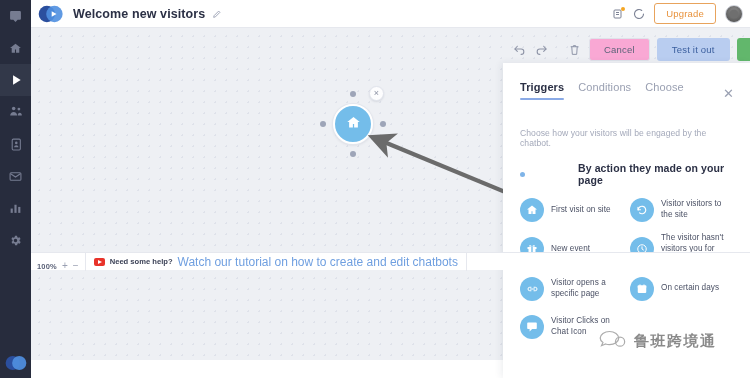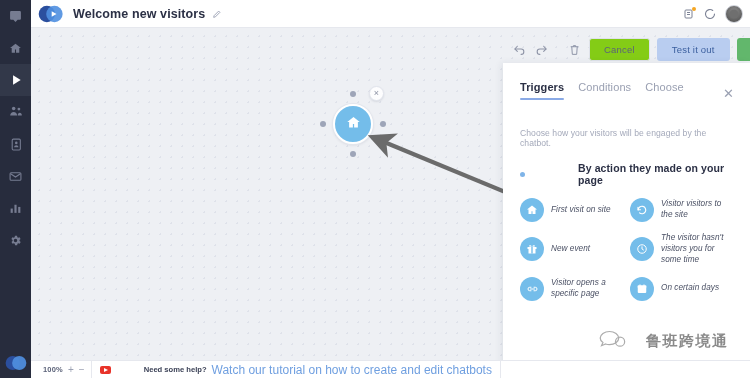--- a/index.html
+++ b/index.html
@@ -1,21 +1,21 @@
 <!DOCTYPE html>
 <html><head>
 <meta charset="utf-8">
 <style>
   * { box-sizing: border-box; margin: 0; padding: 0; }
   html, body {
     width: 750px; height: 378px;
     font-family: "Liberation Sans", sans-serif;
     overflow: hidden; background: #ffffff;
   }
-  #app { position: relative; width: 750px; height: 378px; }
+  #app { position: relative; width: 750px; height: 270px; }
 
   
   .rail {
     position: absolute; left: 0; top: 0; width: 31px; height: 378px;
     background: #272c3d; display: flex; flex-direction: column; align-items: center;
   }
   .rail-item {
     width: 31px; height: 32px; display: flex; align-items: center; justify-content: center;
     color: #767c91; cursor: pointer;
   }
@@ -102,21 +102,21 @@
   }
   .tb-icon {
     color: #8d93a6; display: flex; align-items: center; justify-content: center;
     width: 15px; height: 15px; cursor: pointer;
   }
   .tb-sep { width: 4px; }
   .btn {
     font-size: 9.5px; border-radius: 3px; padding: 5px 14px; cursor: pointer;
     white-space: nowrap; letter-spacing: .2px; border: 1px solid transparent;
   }
-  .btn-cancel { background: #84cc16; border-color: #dfe2ea; color: #5c6379; }
+  .btn-cancel { background: #f9a8d4; border-color: #dfe2ea; color: #5c6379; }
   .btn-test { background: #b9cdf0; color: #3b5f9e; }
   .btn-save { background: #62b76c; color: #ffffff; padding-left: 24px; padding-right: 24px; }
 
   
   .panel {
     position: absolute; left: 503px; top: 63px; width: 247px; height: 315px;
     background: #ffffff; box-shadow: -2px 0 7px rgba(40,50,80,.08);
     padding: 18px 16px 0 17px;
   }
   .tabs { display: flex; align-items: flex-end; gap: 14px; position: relative; }
@@ -137,70 +137,70 @@
     font-size: 8.6px; color: #a4a9ba; margin-top: 28px; letter-spacing: .05px;
   }
   .group-head {
     display: flex; align-items: center; gap: 7px; margin-top: 14px;
   }
   .group-bullet { width: 5px; height: 5px; border-radius: 50%; background: #7fb4e8; flex:0 0 auto; }
   .group-title { font-size: 10.5px; color: #2b3045; font-weight: 600; letter-spacing: .1px; padding-left: 46px; }
 
   .trigger-grid {
     margin-top: 9px; display: grid; grid-template-columns: 1fr 1fr;
-    column-gap: 6px; row-gap: 8px; font-style: italic;
+    column-gap: 6px; row-gap: 8px;
   }
   .trigger {
     display: flex; align-items: center; gap: 7px; cursor: pointer; min-height: 30px;
   }
   .trigger-ic {
     width: 24px; height: 24px; border-radius: 50%; background: #74bdea;
     display: flex; align-items: center; justify-content: center; flex: 0 0 auto;
     color: #ffffff;
   }
   .trigger-lb {
     font-size: 8.2px; color: #4a5064; line-height: 1.33; letter-spacing: .05px;
   }
 
   
   .bottombar {
     position: absolute; left: 31px; bottom: 0; width: 719px; height: 18px;
     background: #ffffff; border-top: 1px solid #e6e8ee;
     display: flex; align-items: center;
   }
   .zoomctl {
-    display: flex; align-items: center; height: 18px; padding: 0 6px; gap: 5px;
-    border-right: 1px solid #e6e8ee; margin-left: 6px;
+    display: flex; align-items: flex-end; height: 18px; padding: 0 6px; gap: 5px;
+    border-right: 1px solid #e6e8ee; 
   }
   .zoom-val { font-size: 7.5px; color: #5c6379; font-weight: 700; letter-spacing: .2px; }
   .zoom-btn { font-size: 10px; color: #9aa0b2; cursor: pointer; line-height: 1; }
   .help {
     display: flex; align-items: center; gap: 5px; margin-left: 8px; padding-right: 8px;
     border-right: 1px solid #e6e8ee; height: 18px;
   }
   .yt {
     width: 11px; height: 8px; border-radius: 2px; background: #e8332a;
     display: flex; align-items: center; justify-content: center; flex: 0 0 auto;
   }
   .yt::after {
     content: ""; border-left: 4px solid #ffffff;
     border-top: 2.5px solid transparent; border-bottom: 2.5px solid transparent;
     margin-left: 1px;
   }
-  .help-text { font-size: 7.6px; color: #3c4257; font-weight: 600; margin-left: 28px; }
+  .help-text { font-size: 7.6px; color: #3c4257; font-weight: 600; }
   .help-link { font-size: 12px; color: #6f9fe0; cursor: pointer; }
 
   
   .watermark {
     position: absolute; left: 598px; top: 328px; display: flex; align-items: center;
     gap: 6px; opacity: .72; pointer-events: none;
   }
   .wm-text {
     font-size: 15px; color: #5e5e5e; letter-spacing: 1.5px;
-    font-family: "DejaVu Sans", sans-serif; font-weight: 600; margin-left: 12px;
+    font-family: "DejaVu Sans", sans-serif; font-weight: 600;
   }
 </style>
 </head>
 <body>
 
 <div id="app">
 
   <div class="rail">
     <div class="rail-item">
       <span>
@@ -295,20 +295,21 @@
             <rect x="4" y="4" width="14" height="16" rx="2"></rect>
             <path d="M8 9h6M8 13h6"></path>
           </svg>
         <span class="notif-dot"></span>
       </span>
       <span class="hdr-icon">
         <svg width="12" height="12" viewBox="0 0 24 24" fill="none" stroke="currentColor" stroke-width="2.2" stroke-linecap="round">
             <path d="M21 12a9 9 0 1 1-3.5-7.1"></path>
           </svg>
       </span>
+      <button class="upgrade-btn">Upgrade</button>
       <span class="avatar"></span>
     </div>
   </div>
 
   <div class="canvas">
 
     <div class="node-wrap">
       <span class="node-dot dot-top"></span>
       <span class="node-dot dot-bottom"></span>
       <span class="node-dot dot-left"></span>
@@ -436,20 +437,28 @@
               <rect x="3.5" y="5" width="17" height="15" rx="2"></rect>
               <rect x="3.5" y="5" width="17" height="4.5" fill="currentColor"></rect>
               <path d="M5 9.6h14v9H5z" fill="#ffffff" opacity=".28"></path>
               <rect x="7" y="2.6" width="2" height="4" rx="1"></rect>
               <rect x="15" y="2.6" width="2" height="4" rx="1"></rect>
             </svg>
         </span>
         <span class="trigger-lb">On certain days</span>
       </div>
 
+      <div class="trigger">
+        <span class="trigger-ic">
+          <svg width="12" height="12" viewBox="0 0 24 24" fill="currentColor">
+              <path d="M20 3H4a1.6 1.6 0 0 0-1.6 1.6v10A1.6 1.6 0 0 0 4 16.2h3.2V21l5-4.8H20a1.6 1.6 0 0 0 1.6-1.6v-10A1.6 1.6 0 0 0 20 3z"></path>
+            </svg>
+        </span>
+        <span class="trigger-lb">Visitor Clicks on Chat Icon</span>
+      </div>
 
     </div>
   </div>
 
   <div class="bottombar">
     <div class="zoomctl">
       <span class="zoom-val">100%</span>
       <span class="zoom-btn">+</span>
       <span class="zoom-btn">−</span>
     </div>

